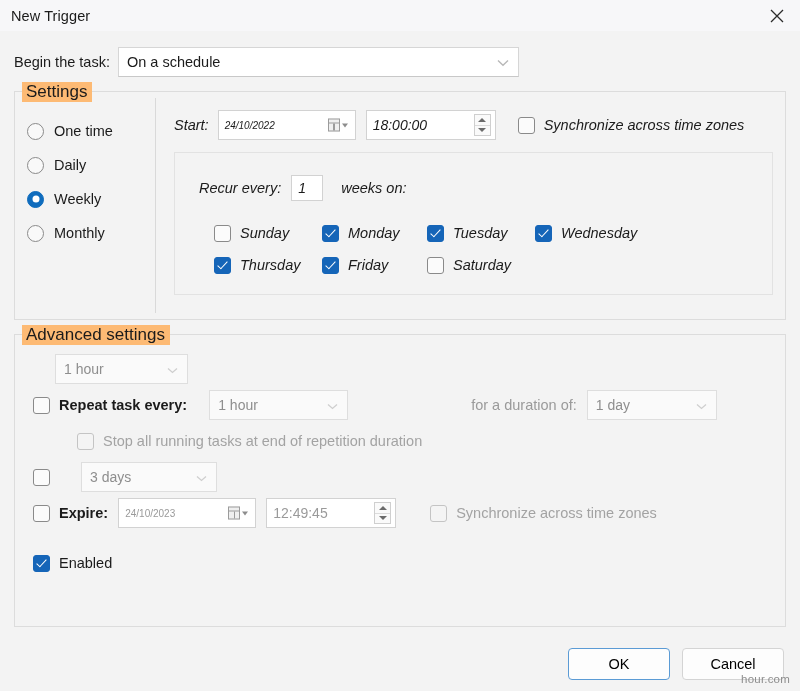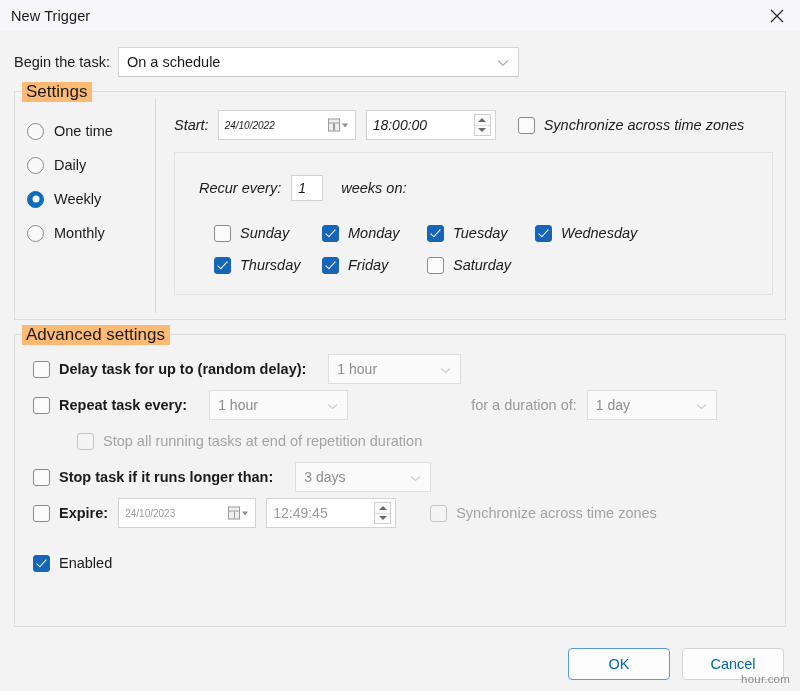--- a/index.html
+++ b/index.html
@@ -239,21 +239,21 @@
   
   .footer {
     position:absolute; left:0; right:0; bottom:0; height: 54px;
     display:flex; align-items:center; justify-content:flex-end;
     padding-right: 16px; gap: 12px;
   }
   .btn {
     width: 102px; height: 32px;
     background:#fdfdfd; border:1px solid #d4d4d4; border-radius:4px;
     display:flex; align-items:center; justify-content:center;
-    font-size:14.5px; color:#0369a1; cursor:default;
+    font-size:14.5px; color:#000000; cursor:default;
   }
   .btn.primary { border:1.6px solid #5b9bd5; }
 
   .watermark {
     position:absolute; right:10px; bottom:6px;
     font-size:11.5px; color:#8d8d8d; letter-spacing:.2px;
   }
 </style>
 </head>
 <body>
@@ -387,24 +387,20 @@
       </div>
     </div>
   </div>
 
   <div class="groupbox" id="advanced-group">
     <span class="group-legend">Advanced settings</span>
     <div class="group-frame">
       <div class="adv-inner">
 
         <div class="adv-row">
-          <div class="cbrow">
-            <span class="cb"></span>
-            <span class="adv-label">Delay task for up to (random delay):</span>
-          </div>
           <div class="combo-dis w-delay">
             <span>1 hour</span>
             <span class="chev">
               <svg width="11" height="7" viewBox="0 0 11 7">
                   <path d="M1 1.4 L5.5 5.4 L10 1.4" stroke="#cfcfcf" stroke-width="1.3" fill="none"></path>
                 </svg>
             </span>
           </div>
         </div>
 
@@ -435,21 +431,20 @@
         <div class="adv-row indent-row">
           <div class="cbrow">
             <span class="cb disabled"></span>
             <span class="cb-label disabled">Stop all running tasks at end of repetition duration</span>
           </div>
         </div>
 
         <div class="adv-row">
           <div class="cbrow">
             <span class="cb"></span>
-            <span class="adv-label">Stop task if it runs longer than:</span>
           </div>
           <div class="combo-dis w-stop">
             <span>3 days</span>
             <span class="chev">
               <svg width="11" height="7" viewBox="0 0 11 7">
                   <path d="M1 1.4 L5.5 5.4 L10 1.4" stroke="#cfcfcf" stroke-width="1.3" fill="none"></path>
                 </svg>
             </span>
           </div>
         </div>

